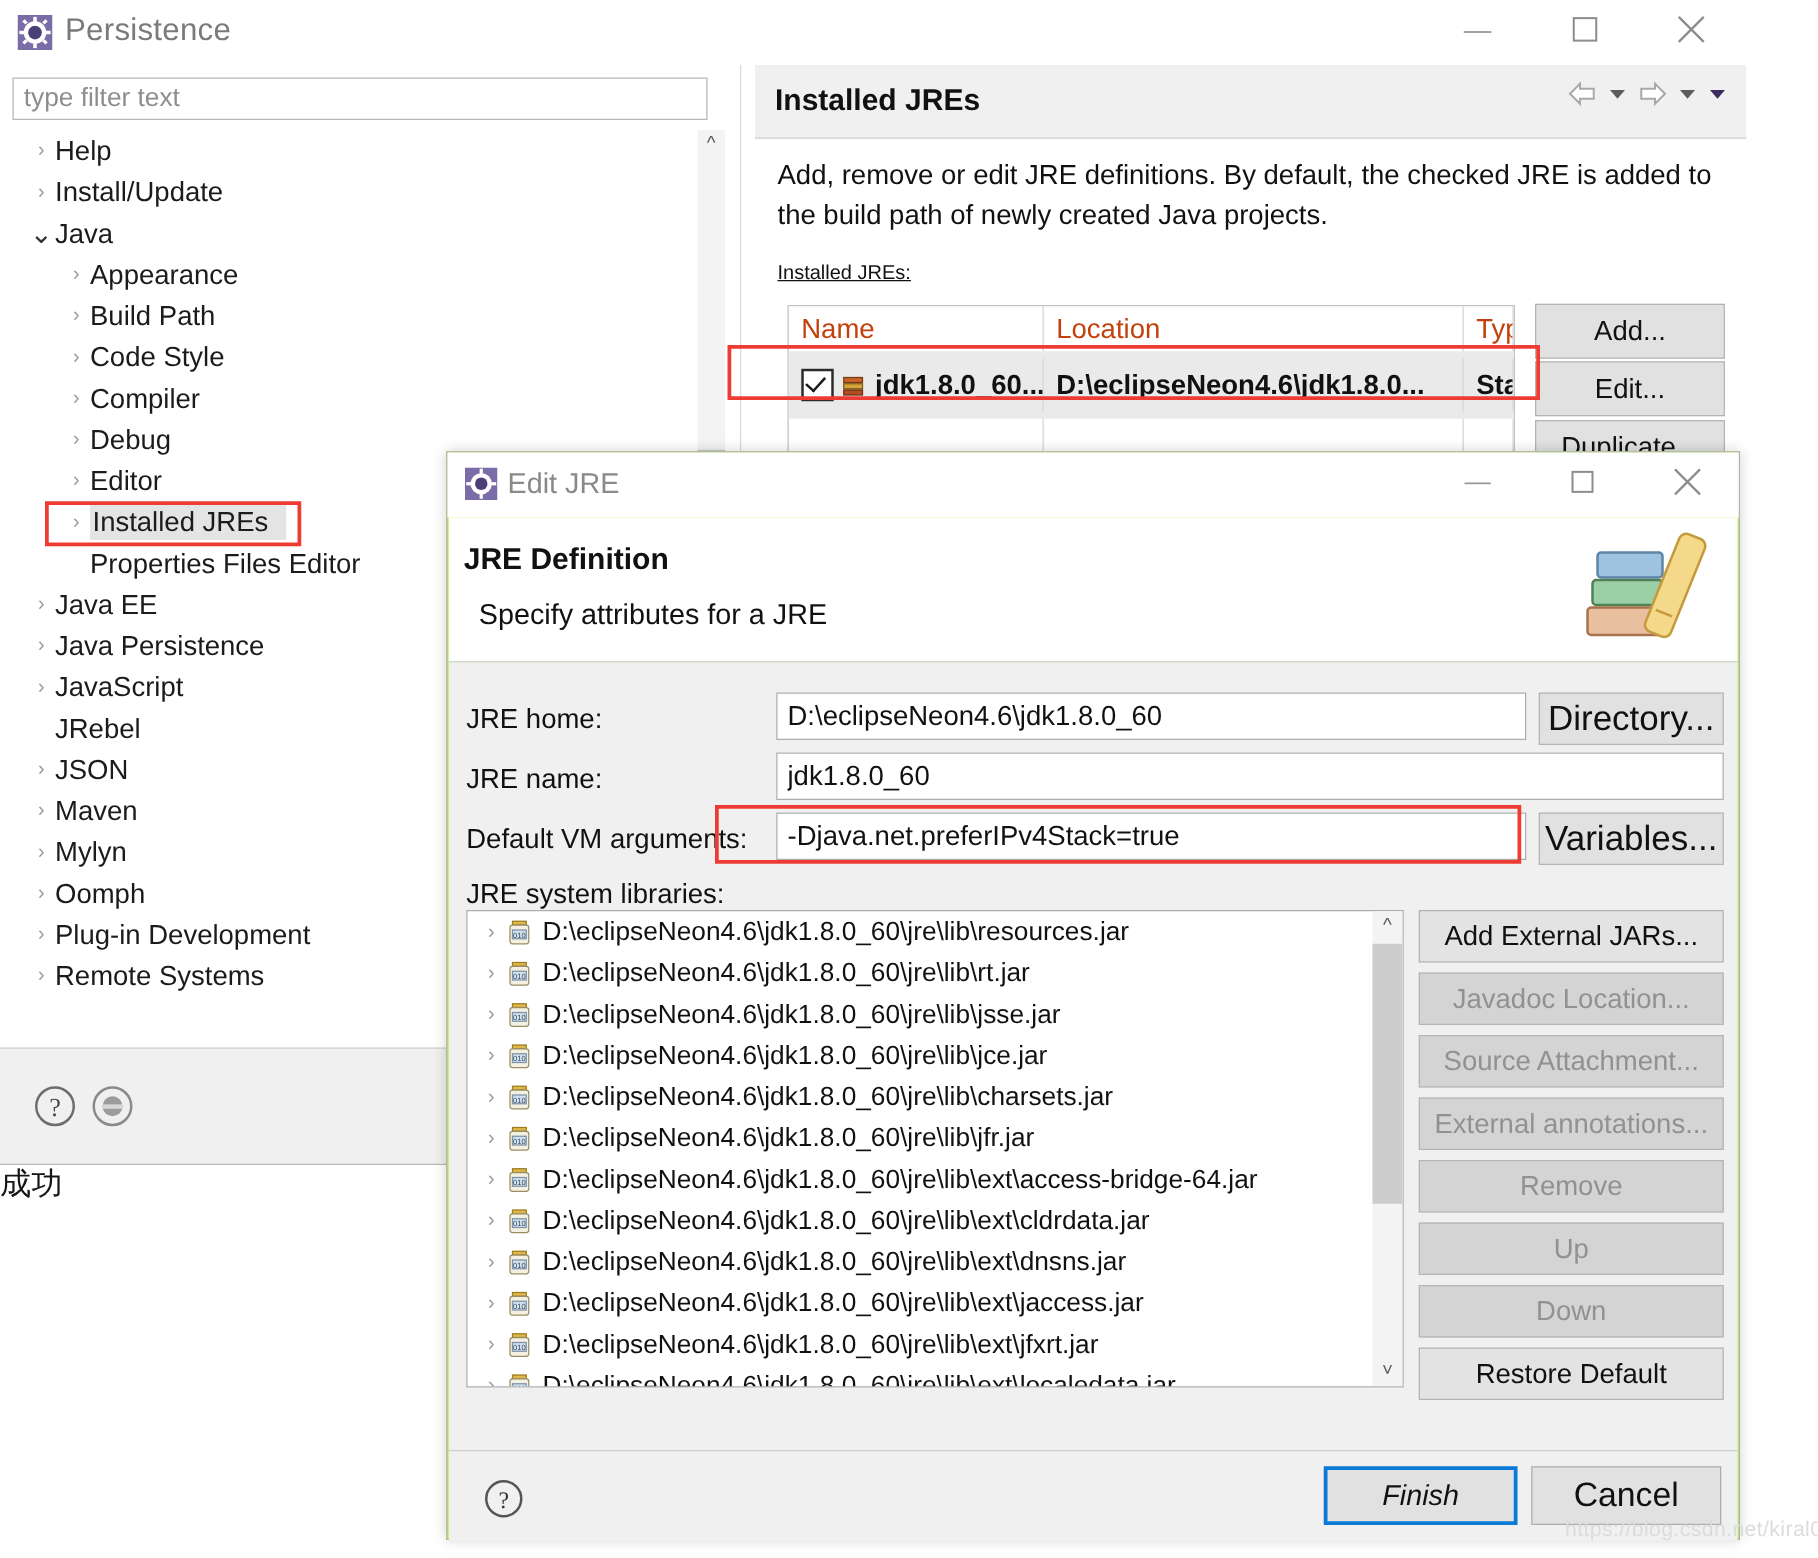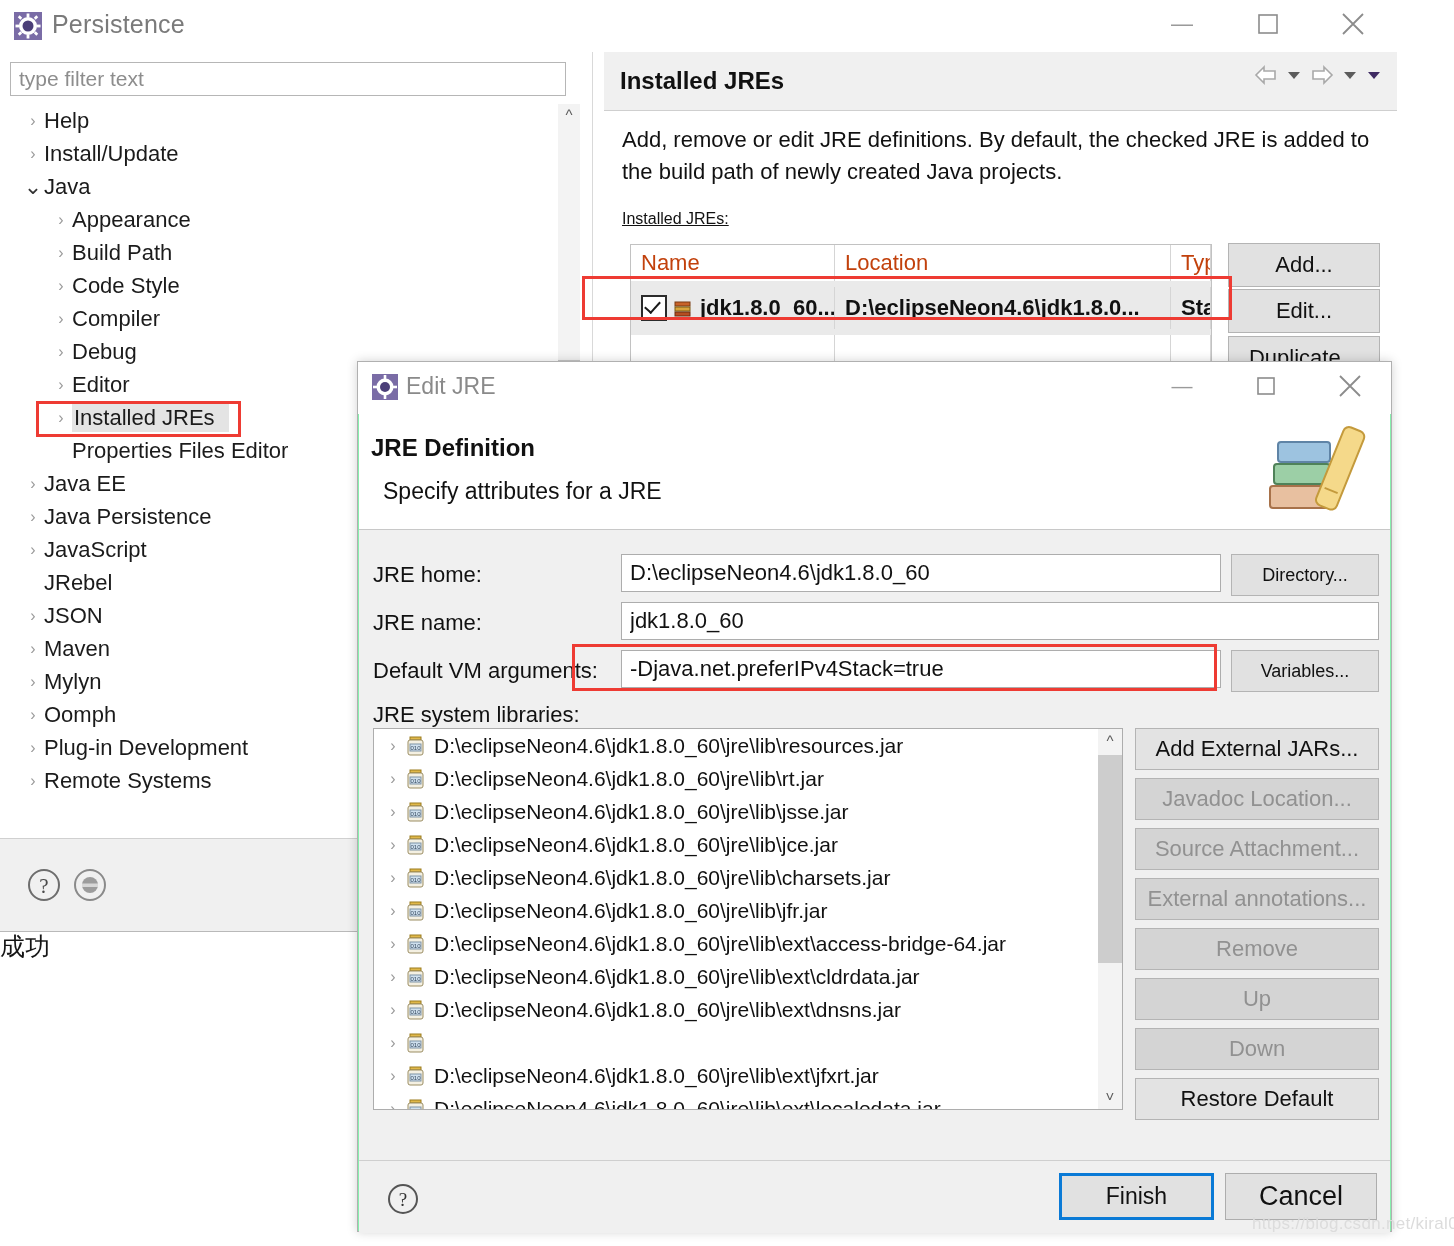--- a/index.html
+++ b/index.html
@@ -75,59 +75,59 @@
   .row-check:after{content:"";position:absolute;left:5px;top:1px;width:7px;height:13px;border:solid #1a1a1a;border-width:0 2px 2px 0;transform:rotate(42deg);}
 
   
   .sbtn{position:absolute;left:1228px;width:152px;height:44px;background:#e1e1e1;border:1px solid #b4b4b4;box-sizing:border-box;
         font-size:22px;color:#111;display:flex;align-items:center;justify-content:center;}
 
   
   .redbox{position:absolute;border:3px solid #ee3b33;box-sizing:border-box;pointer-events:none;}
 
   
-  #edit-dialog{position:absolute;left:357px;top:361px;width:1035px;height:871px;background:#86efac;border:1px solid #b0b0b0;box-shadow:0 0 10px rgba(0,0,0,.18);box-sizing:border-box;}
+  #edit-dialog{position:absolute;left:357px;top:361px;width:1035px;height:871px;background:#bef264;border:1px solid #b0b0b0;box-shadow:0 0 10px rgba(0,0,0,.18);box-sizing:border-box;}
   #dlg-titlebar{position:absolute;left:0;top:0;width:1033px;height:52px;background:#fff;}
   #dlg-icon{position:absolute;left:14px;top:12px;width:26px;height:26px;}
   #dlg-title{position:absolute;left:48px;top:11px;font-size:23px;color:#8a8a8a;}
   .dlg-win-btn{position:absolute;top:0;width:58px;height:52px;}
 
   #dlg-banner{position:absolute;left:1px;top:52px;width:1031px;height:115px;background:#ffffff;border-bottom:1px solid #c8c8c8;}
   #dlg-heading{position:absolute;left:12px;top:20px;font-size:24px;font-weight:bold;color:#111;}
   #dlg-subheading{position:absolute;left:24px;top:64px;font-size:23px;color:#111;}
   #books-icon{position:absolute;right:14px;top:10px;}
 
   #dlg-body{position:absolute;left:1px;top:168px;width:1031px;height:630px;background:#f0f0f0;}
 
   .f-label{position:absolute;font-size:22px;color:#111;}
   .f-input{position:absolute;height:38px;background:#fff;border:1px solid #adadad;box-sizing:border-box;
            font-size:22px;color:#111;padding:2px 8px;outline:none;font-family:"Liberation Sans",sans-serif;}
   .f-btn{position:absolute;width:148px;height:42px;background:#e1e1e1;border:1px solid #b4b4b4;box-sizing:border-box;
-         font-size:18px;color:#111;display:flex;align-items:center;justify-content:center;}
+         font-size:28px;color:#111;display:flex;align-items:center;justify-content:center;}
 
   
   #lib-list{position:absolute;left:14px;top:198px;width:750px;height:382px;background:#fff;border:1px solid #adadad;box-sizing:border-box;overflow:hidden;}
   .lib-row{display:flex;align-items:center;height:33px;padding-left:8px;}
   .lib-tw{width:22px;color:#9b9b9b;font-size:16px;text-align:center;flex:none;}
   .lib-name{font-size:21px;color:#111;white-space:nowrap;}
   #lib-scroll{position:absolute;right:0;top:0;width:24px;height:380px;background:#f3f3f3;}
   #lib-sb-up{position:absolute;left:0;top:0;width:24px;height:24px;text-align:center;line-height:24px;color:#5a5a5a;font-size:15px;}
   #lib-sb-down{position:absolute;left:0;bottom:0;width:24px;height:24px;text-align:center;line-height:24px;color:#5a5a5a;font-size:15px;}
   #lib-sb-thumb{position:absolute;left:0;top:26px;width:24px;height:208px;background:#cdcdcd;}
 
   .rbtn{position:absolute;left:776px;width:244px;height:42px;background:#d4d4d4;border:1px solid #b4b4b4;box-sizing:border-box;
         font-size:22px;color:#111;display:flex;align-items:center;justify-content:center;}
   .rbtn.enabled{color:#111;}
   .rbtn.disabled{color:#919191;}
   .rbtn.primary{background:#e3e3e3;}
 
   #dlg-footer{position:absolute;left:1px;top:798px;width:1031px;height:72px;background:#f0f0f0;border-top:1px solid #cfcfcf;}
   #dlg-help{position:absolute;left:26px;top:20px;}
   #finish-btn{position:absolute;left:700px;top:12px;width:155px;height:47px;background:#e1e1e1;border:3px solid #0a7ad6;box-sizing:border-box;
-              font-size:23px;color:#111;display:flex;align-items:center;justify-content:center;}
+              font-size:23px;color:#111;display:flex;align-items:center;justify-content:center;font-style:italic;}
   #cancel-btn{position:absolute;left:866px;top:12px;width:152px;height:47px;background:#e1e1e1;border:1px solid #adadad;box-sizing:border-box;
               font-size:27px;color:#111;display:flex;align-items:center;justify-content:center;}
 
   #watermark{position:absolute;left:1252px;top:1214px;font-size:17px;color:#dcdcdc;letter-spacing:.3px;}
 </style>
 </head>
 <body>
 
 <div id="prefs-window">
 
@@ -537,20 +537,21 @@
           <div class="lib-row">
             <span class="lib-tw">›</span>
             <span style="display: inline-flex; margin-right: 6px; flex: 0 0 auto;">
               <svg width="24" height="22" viewBox="0 0 24 22">
                 <rect x="6" y="2" width="11" height="3" fill="#e0b84a" stroke="#9b7c1e"></rect>
                 <rect x="4" y="5" width="15" height="15" rx="2" fill="#f4f0e2" stroke="#9b8d63"></rect>
                 <rect x="6" y="9" width="11" height="7" fill="#cfe0ee" stroke="#7f93a6"></rect>
                 <text x="11.5" y="15" font-size="6" text-anchor="middle" fill="#33475c" font-family="Liberation Sans, sans-serif">010</text>
               </svg>
             </span>
+            <span class="lib-name">D:\eclipseNeon4.6\jdk1.8.0_60\jre\lib\ext\jaccess.jar</span>
           </div>
           <div class="lib-row">
             <span class="lib-tw">›</span>
             <span style="display: inline-flex; margin-right: 6px; flex: 0 0 auto;">
               <svg width="24" height="22" viewBox="0 0 24 22">
                 <rect x="6" y="2" width="11" height="3" fill="#e0b84a" stroke="#9b7c1e"></rect>
                 <rect x="4" y="5" width="15" height="15" rx="2" fill="#f4f0e2" stroke="#9b8d63"></rect>
                 <rect x="6" y="9" width="11" height="7" fill="#cfe0ee" stroke="#7f93a6"></rect>
                 <text x="11.5" y="15" font-size="6" text-anchor="middle" fill="#33475c" font-family="Liberation Sans, sans-serif">010</text>
               </svg>

